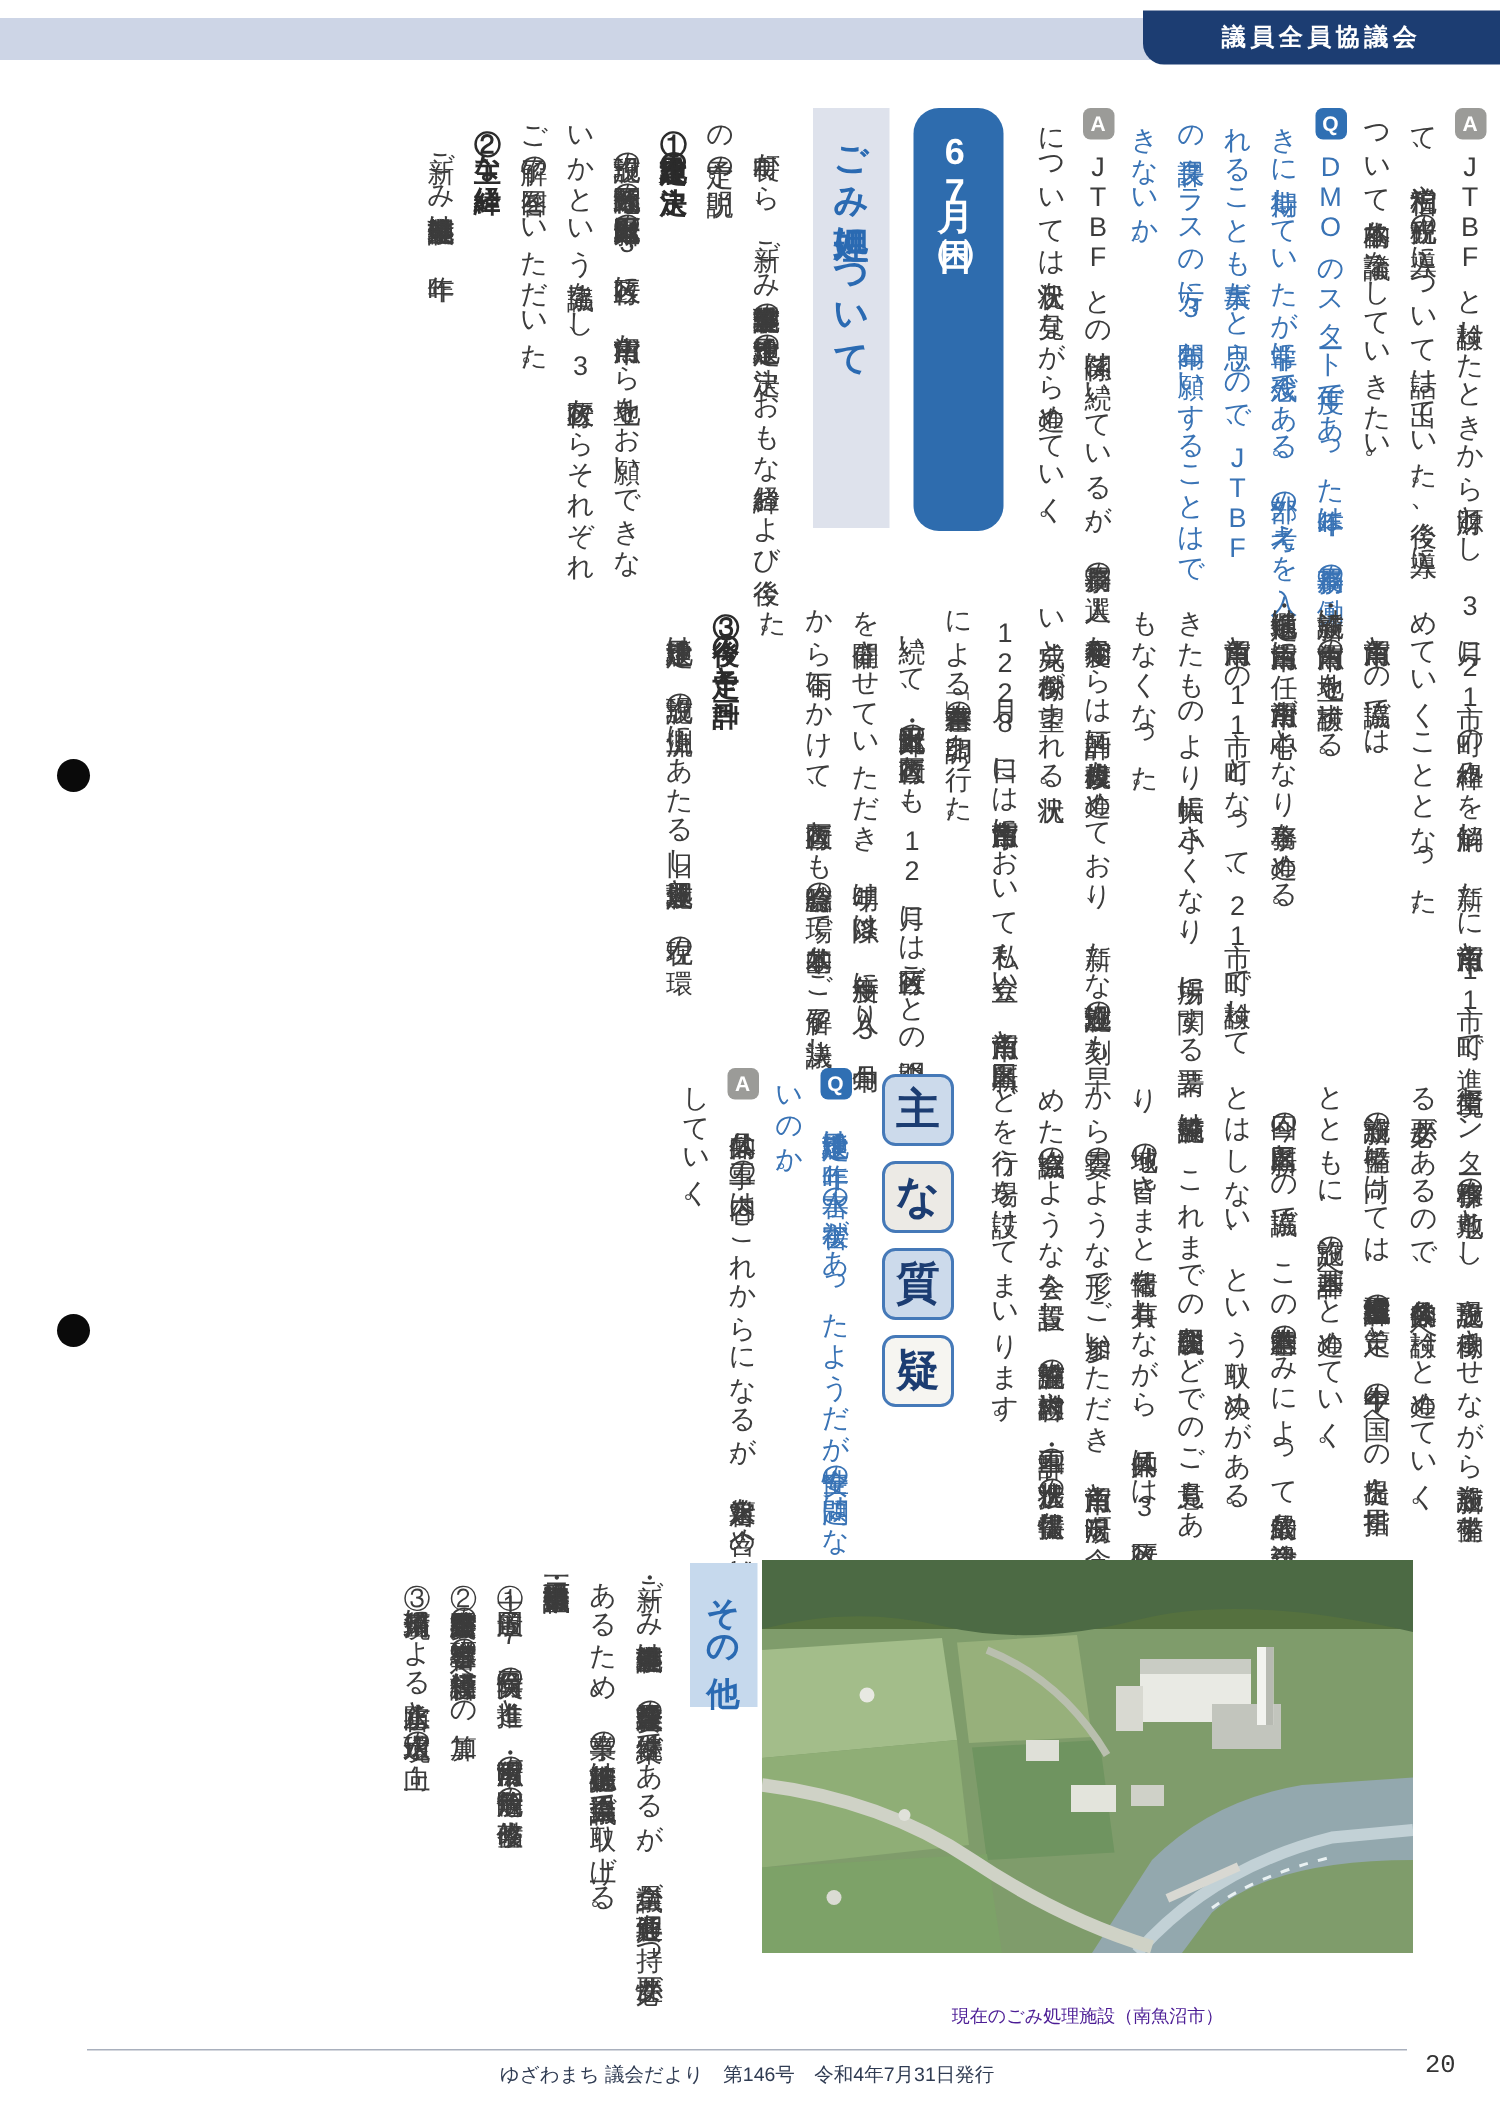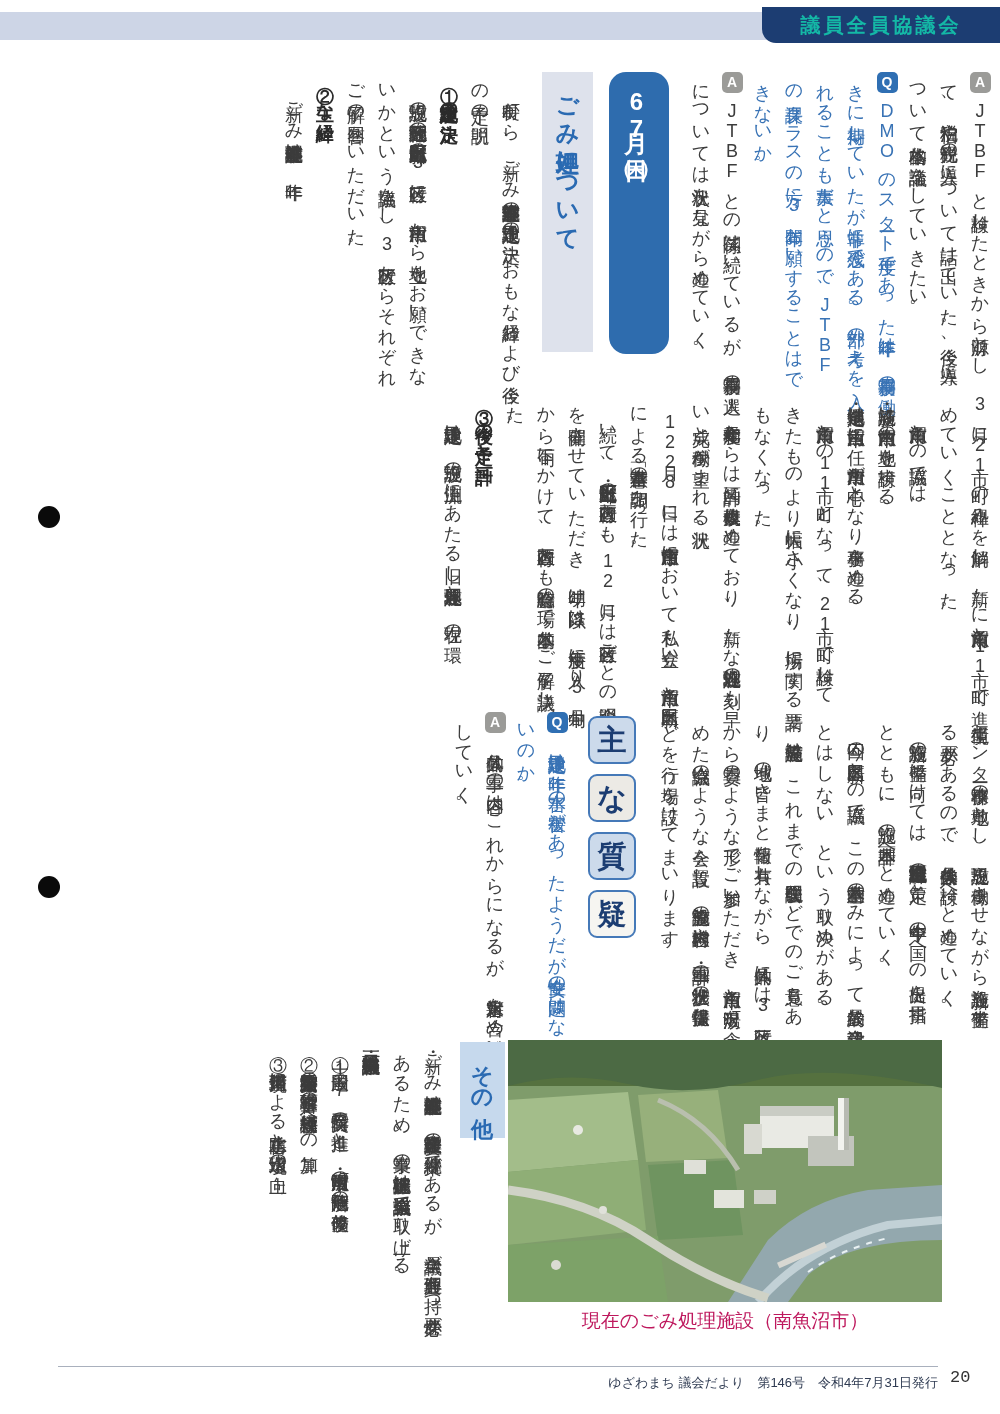--- a/index.html
+++ b/index.html
@@ -1,21 +1,21 @@
 <!DOCTYPE html>
 <html><head>
 <meta charset="utf-8">
 <style>
   html,body{margin:0;padding:0;background:#e8e8e8;}
   .page{position:relative;width:1000px;height:1414px;background:#ffffff;overflow:hidden;
         font-family:"Liberation Sans",sans-serif;}
   
   .top-strip{position:absolute;top:12px;left:0;width:1000px;height:28px;background:#cdd5e6;}
   .header-box{position:absolute;top:7px;left:762px;width:238px;height:36px;background:#1c3d72;
-        border-radius:0 0 0 14px;color:#14b8a6;font-size:20px;font-weight:700;
+        border-radius:0 0 0 14px;color:#ffffff;font-size:16px;font-weight:700;
         display:flex;align-items:center;justify-content:center;letter-spacing:3px;}
   
   .vband{position:absolute;writing-mode:vertical-rl;text-orientation:upright;
         font-size:18px;line-height:31px;color:#3c3c3c;}
   .vband p{margin:0;}
   .bold{font-weight:700;color:#2b2b2b;}
   .hang{text-indent:-18px;padding-top:18px;}
   .q-para{color:#3973b5;}
   
   .qa-badge{display:inline-block;writing-mode:horizontal-tb;width:21px;height:21px;line-height:21px;
@@ -34,25 +34,25 @@
   .sbox{width:44px;height:44px;border:2px solid #4579b8;border-radius:9px;font-size:29px;font-weight:700;
         color:#1c3d72;display:flex;align-items:center;justify-content:center;}
   .sbox.f1,.sbox.f3{background:#ccdaeb;}
   .sbox.f2{background:#eceae5;}
   .sbox.f4{background:#f6f5f1;}
   
   .sonota{display:block;height:96px;background:#c6d9ed;color:#2a6ab2;font-weight:700;font-size:22px;
         box-sizing:border-box;padding:8px 7px 0 7px;margin:0 0 0 12px;}
   
   .photo{position:absolute;top:1040px;left:508px;width:434px;height:262px;}
-  .caption{position:absolute;top:1308px;left:508px;width:434px;text-align:center;
-        font-size:19px;color:#be185d;}
+  .caption{position:absolute;top:1336px;left:508px;width:434px;text-align:center;
+        font-size:12px;color:#4c1d95;}
   
   .footer{position:absolute;top:1366px;left:58px;width:880px;border-top:1px solid #a9b0bd;
-        padding-top:7px;text-align:right;font-size:13px;color:#2f3b52;}
+        padding-top:7px;text-align:center;font-size:13px;color:#2f3b52;}
   .page-num{position:absolute;top:1368px;left:950px;font-size:17px;color:#333;font-family:Liberation Mono, monospace;}
   
   .dot{position:absolute;left:38px;width:22px;height:22px;border-radius:50%;background:#0a0a0a;}
   .dot.d1{top:506px;}
   .dot.d2{top:876px;}
 </style>
 </head>
 <body>
 
 <div class="page">

